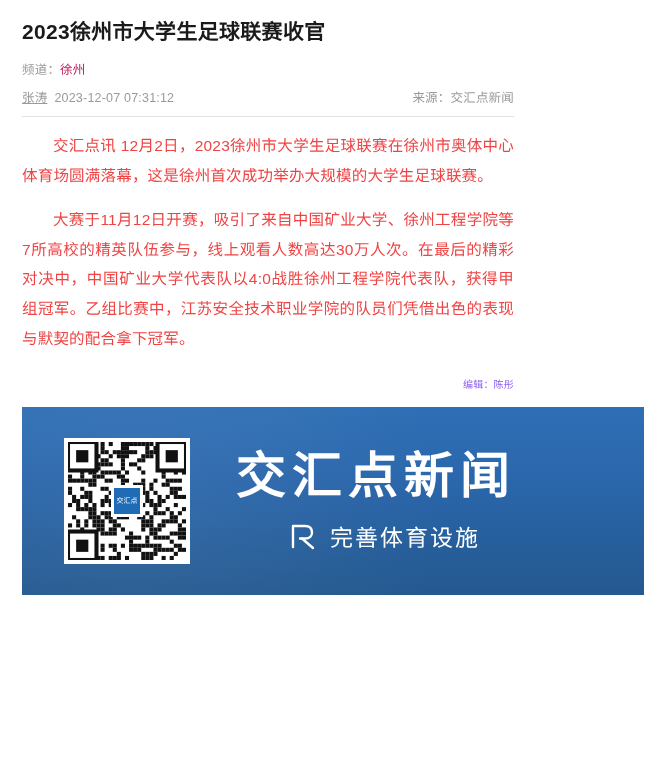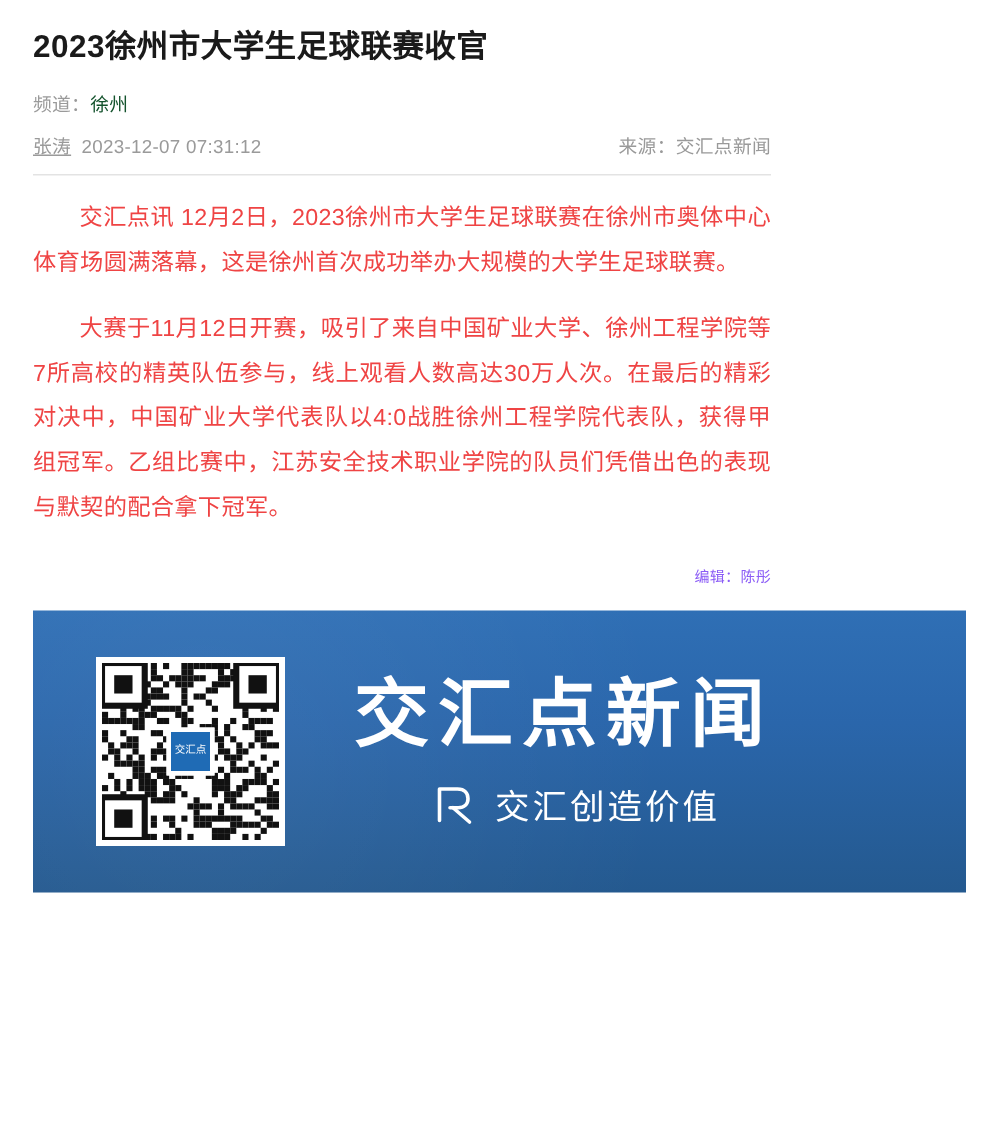--- a/index.html
+++ b/index.html
@@ -29,21 +29,21 @@
     letter-spacing: 0.3px;
     margin: 4px 0 14px 0;
   }
   .meta-channel {
     font-size: 12.5px;
     color: #9a9a9a;
     margin-bottom: 9px;
     letter-spacing: 0.2px;
   }
   .meta-channel .chan-label { color: #9a9a9a; }
-  .meta-channel .chan-value { color: #14532d; }
+  .meta-channel .chan-value { color: #be185d; }
   .meta-row {
     display: flex;
     justify-content: space-between;
     align-items: baseline;
     font-size: 12.5px;
     color: #9a9a9a;
     letter-spacing: 0.2px;
     margin-bottom: 10px;
   }
   .meta-left { white-space: nowrap; }
@@ -508,18 +508,18 @@
     </div>
     <div class="banner-right">
       <div class="banner-title">交汇点新闻</div>
       <div class="banner-sub">
         <span class="banner-sub-mark">
           <svg width="30" height="30" viewBox="0 0 30 30" aria-hidden="true">
             <path d="M5 26 L5 5 L17 5 C22 5 24 8 24 11.5 C24 15 21.5 17.5 17.5 17.5 L12 17.5" fill="none" stroke="#ffffff" stroke-width="2.4" stroke-linecap="round" stroke-linejoin="round"></path>
             <path d="M14 17.5 L25 27" fill="none" stroke="#ffffff" stroke-width="2.4" stroke-linecap="round"></path>
           </svg>
         </span>
-        <span class="banner-sub-text">交汇创造价值</span>
+        <span class="banner-sub-text">完善体育设施</span>
       </div>
     </div>
   </div>
 
 </div>
 
 </body></html>

